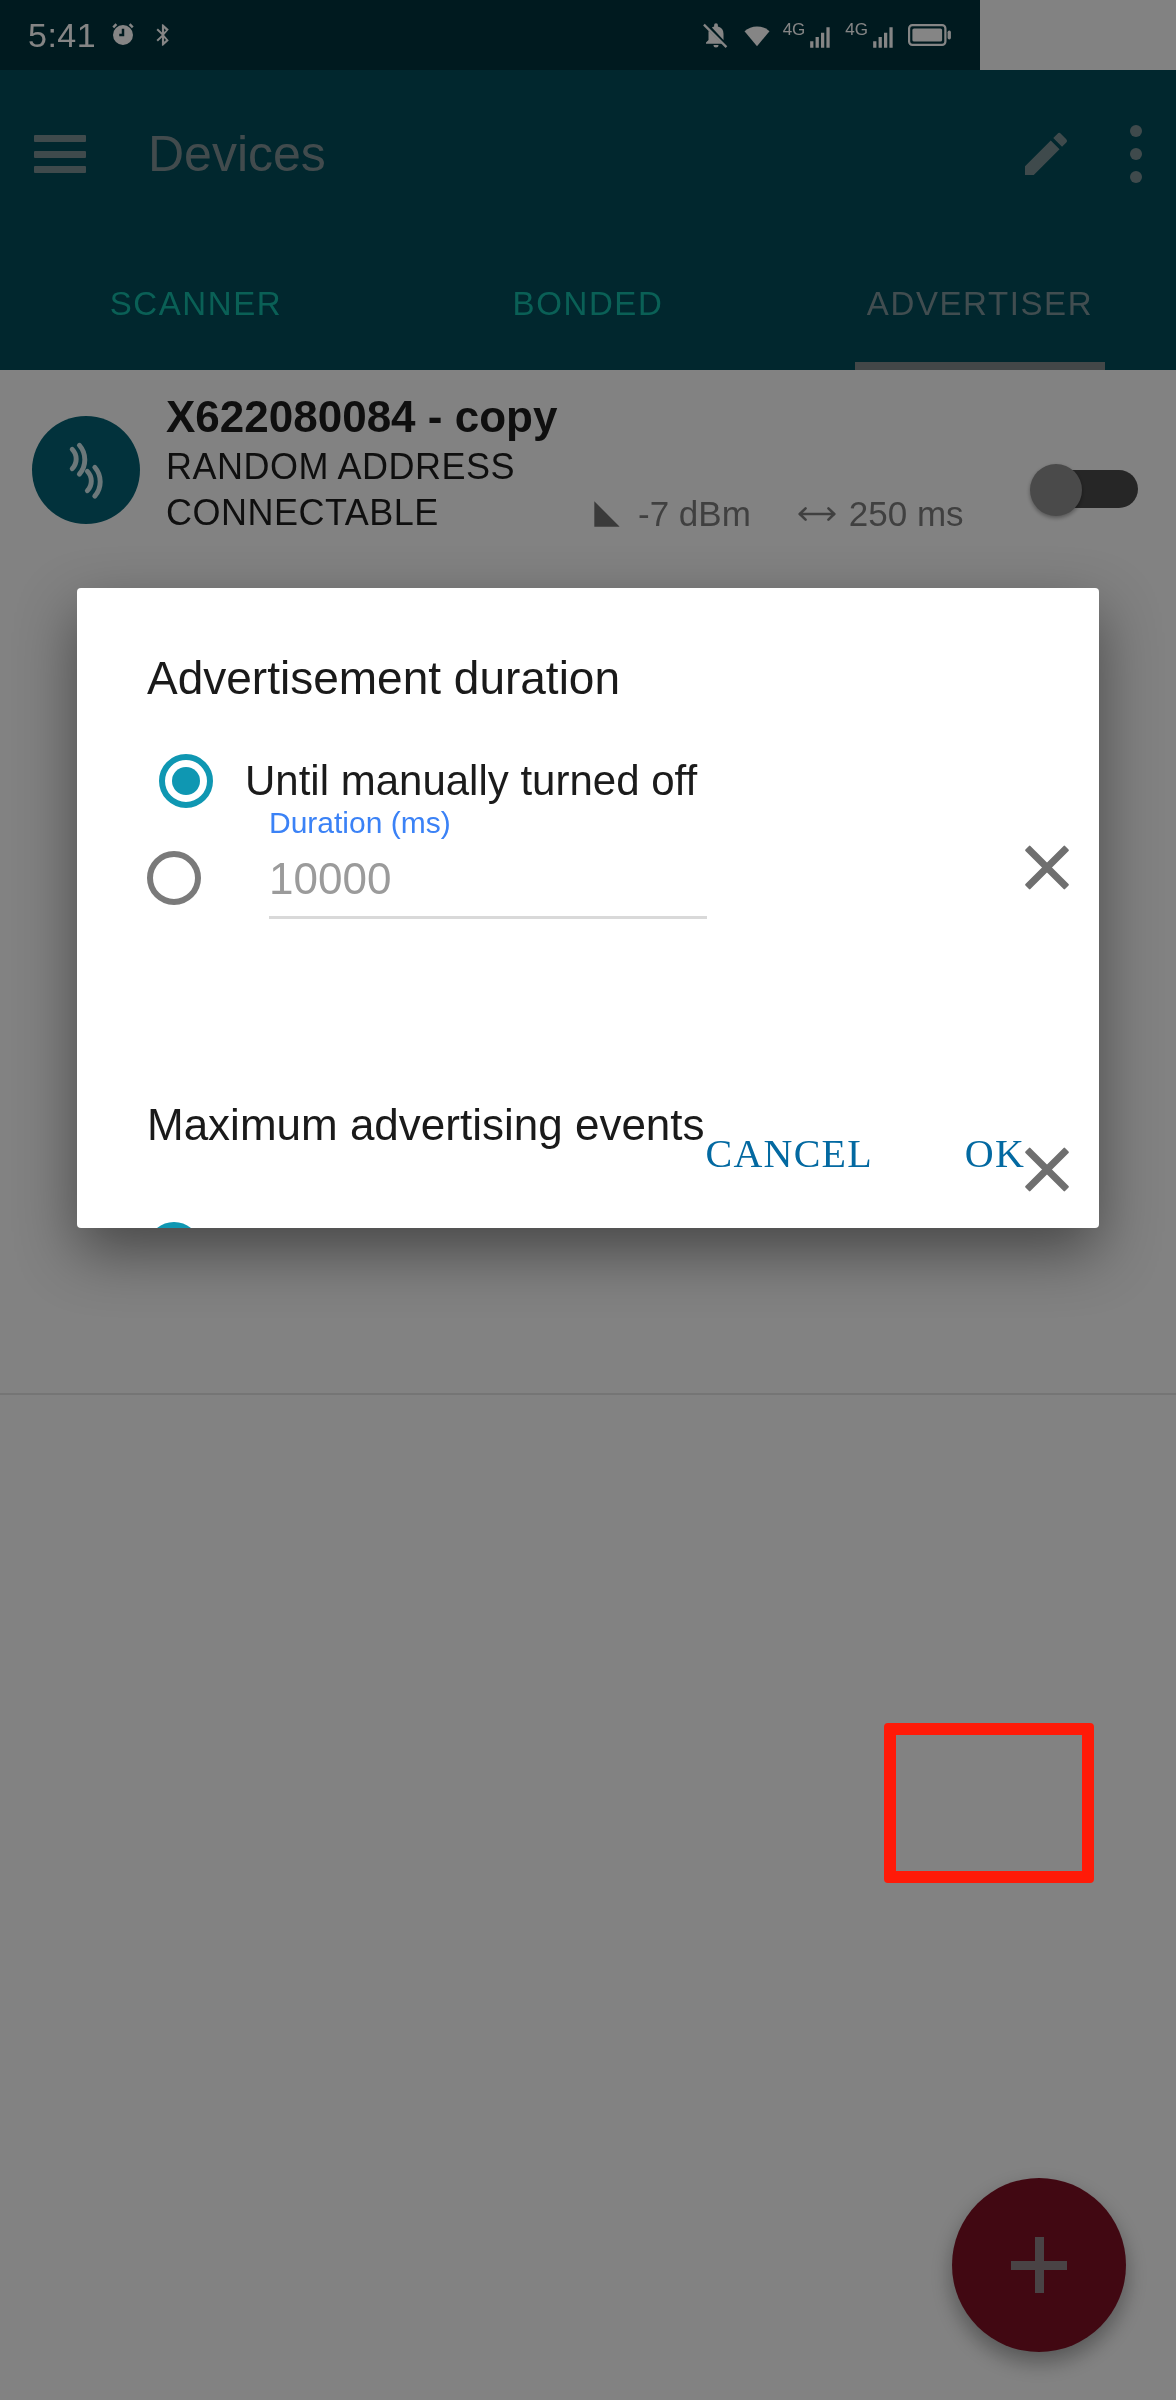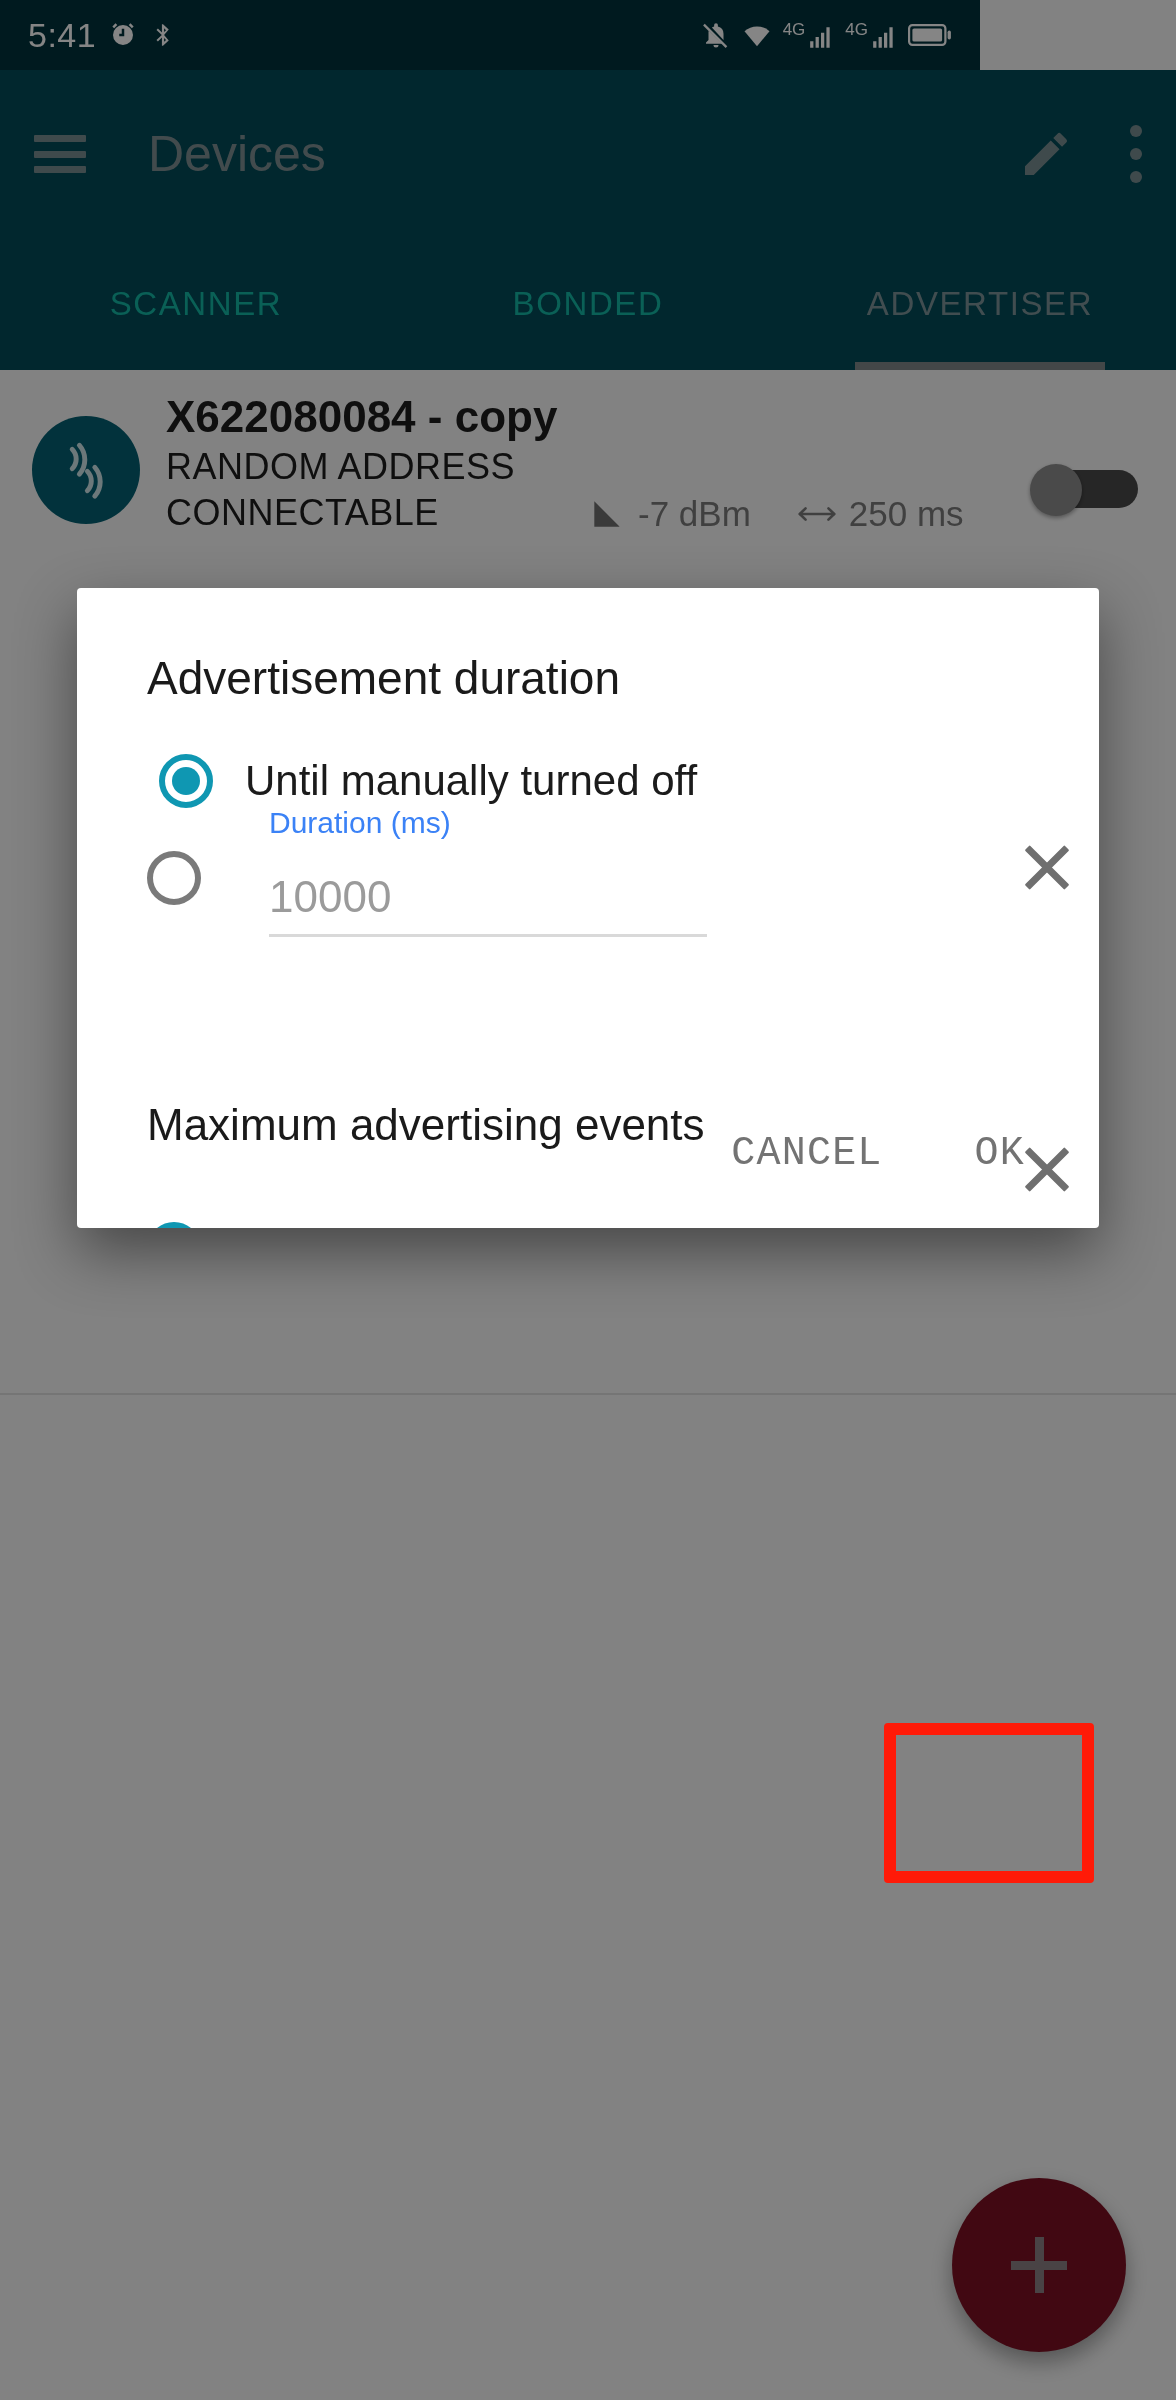--- a/index.html
+++ b/index.html
@@ -159,39 +159,39 @@
   .radio.on::after {
     content:""; position:absolute; left: 50%; top: 50%;
     transform: translate(-50%,-50%);
     width: 28px; height: 28px; border-radius: 50%;
     background: #0f97b2;
   }
   .radio-label { margin-left: 32px; font-size: 42px; color: #1b1b1b; }
 
   .field-block { position: absolute; }
   .field-label { font-size: 30px; color: #3b82f6; }
-  .field-value { font-size: 44px; color: #9b9b9b; margin-top: 32px; }
+  .field-value { font-size: 44px; color: #9b9b9b; margin-top: 14px; }
   .field-underline { height: 3px; background: #d9d9d9; margin-top: 12px; }
 
   .clear-x { position: absolute; width: 56px; height: 56px; }
   .clear-x i {
     position: absolute; left: 0; top: 26px;
     width: 56px; height: 7px; background: #6f6f6f; border-radius: 1px;
   }
   .clear-x i:first-child { transform: rotate(45deg); }
   .clear-x i:last-child { transform: rotate(-45deg); }
 
   .dlg-actions {
     position: absolute; right: 0; bottom: 0;
     height: 150px; display: flex; align-items: center;
   }
   .dlg-btn {
-    font-size: 40px; color: #737373; letter-spacing: 1.2px;
+    font-size: 40px; color: #0369a1; letter-spacing: 1.2px;
     padding: 0 34px; background: none; border: none;
-    font-family: Liberation Mono, monospace; cursor: pointer;
+    font-family: Liberation Serif, serif; cursor: pointer;
   }
   #ok-wrap { position: relative; margin-right: 16px; padding: 0 24px; }
 
   
   #ok-highlight {
     position: absolute;
     left: 884px; top: 1723px;
     width: 210px; height: 160px;
     border: 12px solid #ff1a08;
     border-radius: 4px;

